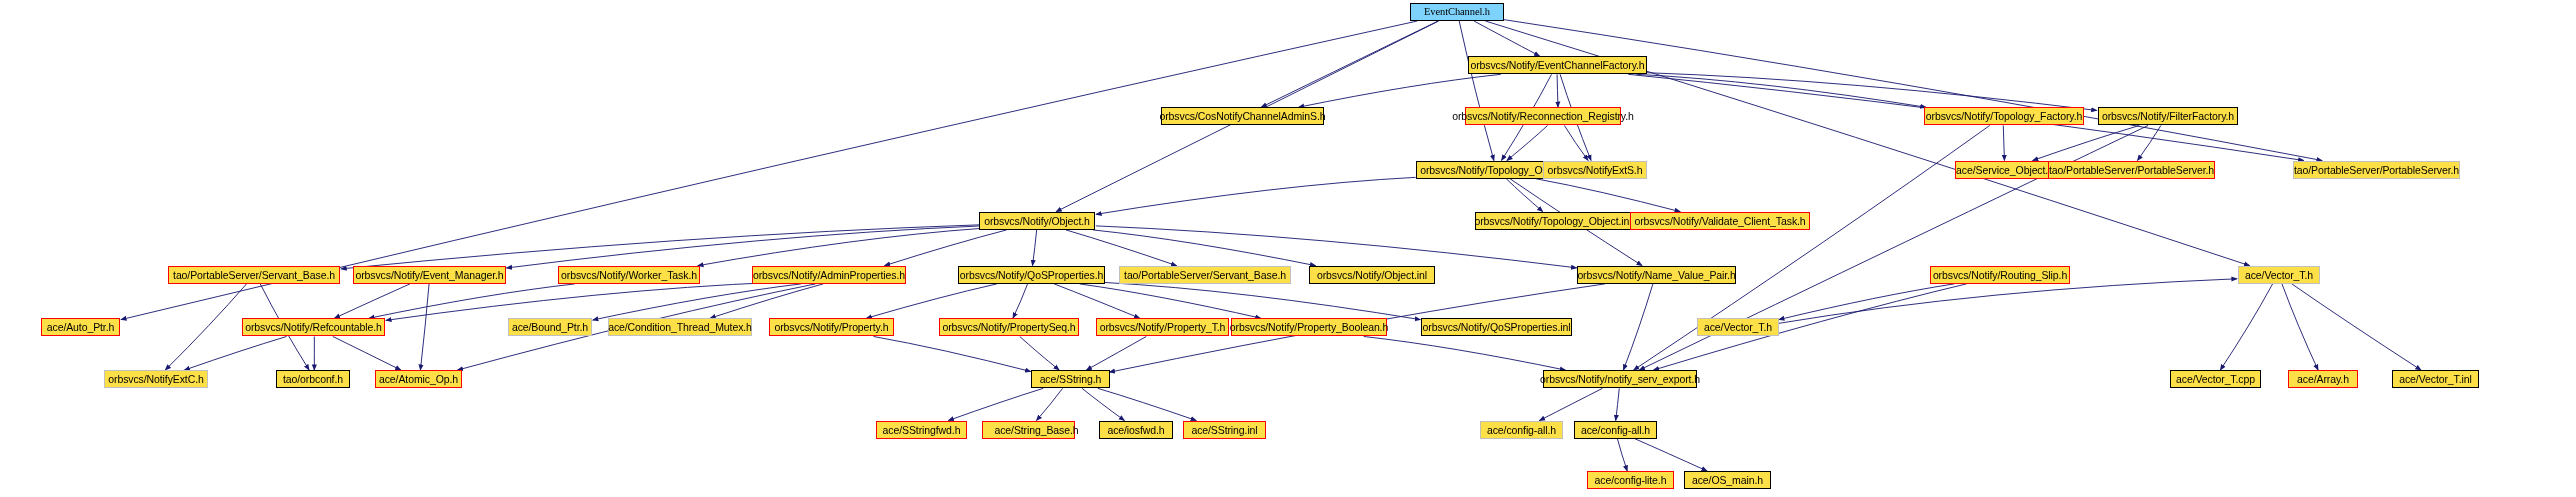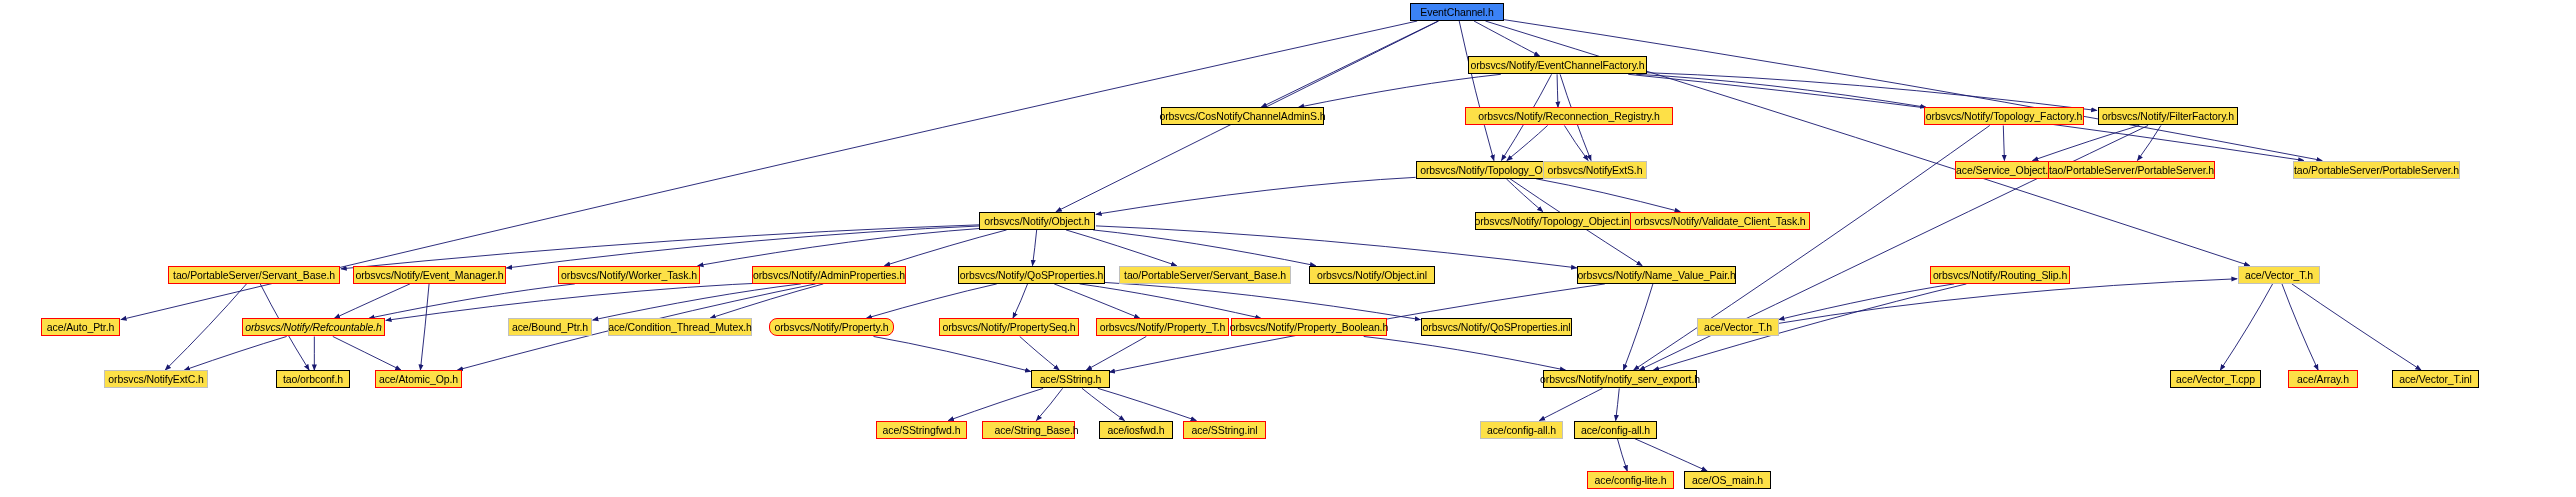--- a/index.html
+++ b/index.html
@@ -5,21 +5,21 @@
   html,body{margin:0;padding:0;background:#ffffff;}
   #graph-root{position:relative;width:2576px;height:497px;background:#ffffff;
     font-family:"Liberation Sans", sans-serif;overflow:hidden;}
   #edge-layer{position:absolute;left:0;top:0;width:2576px;height:497px;}
   .gnode{position:absolute;box-sizing:border-box;display:flex;align-items:center;
     justify-content:center;background:#fde047;white-space:nowrap;line-height:1;
     height:18px;font-size:10.5px;color:#000000;letter-spacing:-0.1px;}
   .gnode.b-black{border:1.1px solid #000000;}
   .gnode.b-red{border:1.1px solid #ff0000;}
   .gnode.b-gray{border:1.1px solid #c0c0c0;}
-  .gnode.fill-gray{background:#3b82f6;}
+  .gnode.fill-gray{background:#7dd3fc;font-family:Liberation Serif, serif;}
   .gnode .lbl{padding:0 4.2px;}
 </style>
 </head>
 <body>
 
 <div id="graph-root">
   <svg id="edge-layer" width="2576" height="497" viewBox="0 0 3672 709">
       <defs>
         <marker id="arw" viewBox="0 0 10 10" refX="9" refY="5" markerWidth="7" markerHeight="7" orient="auto-start-reverse">
           <path d="M0,1 L10,5 L0,9 z" fill="#191970"></path>
@@ -98,21 +98,21 @@
     </svg>
 <div class="gnode b-black fill-gray" style="left: 1410px; top: 2.8px; width: 94px;">
       <span class="lbl">EventChannel.h</span>
     </div>
     <div class="gnode b-black" style="left: 1468px; top: 56px; width: 179px;">
       <span class="lbl">orbsvcs/Notify/EventChannelFactory.h</span>
     </div>
     <div class="gnode b-black" style="left: 1161px; top: 107px; width: 163px;">
       <span class="lbl">orbsvcs/CosNotifyChannelAdminS.h</span>
     </div>
-    <div class="gnode b-red" style="left: 1465px; top: 107px; width: 208px;">
+    <div class="gnode b-red" style="left: 1465px; top: 107px; width: 156px;">
       <span class="lbl">orbsvcs/Notify/Reconnection_Registry.h</span>
     </div>
     <div class="gnode b-red" style="left: 1924px; top: 107px; width: 160px;">
       <span class="lbl">orbsvcs/Notify/Topology_Factory.h</span>
     </div>
     <div class="gnode b-black" style="left: 2098px; top: 107px; width: 140px;">
       <span class="lbl">orbsvcs/Notify/FilterFactory.h</span>
     </div>
     <div class="gnode b-black" style="left: 1416px; top: 161px; width: 161px;">
       <span class="lbl">orbsvcs/Notify/Topology_Object.h</span>
@@ -164,30 +164,30 @@
     </div>
     <div class="gnode b-red" style="left: 1930px; top: 266px; width: 140px;">
       <span class="lbl">orbsvcs/Notify/Routing_Slip.h</span>
     </div>
     <div class="gnode b-gray" style="left: 2238px; top: 266px; width: 82px;">
       <span class="lbl">ace/Vector_T.h</span>
     </div>
     <div class="gnode b-red" style="left: 41px; top: 318px; width: 79px;">
       <span class="lbl">ace/Auto_Ptr.h</span>
     </div>
-    <div class="gnode b-red" style="left: 242px; top: 318px; width: 143px; font-style: italic;">
+    <div class="gnode b-red" style="left: 242px; top: 318px; width: 143px;">
       <span class="lbl">orbsvcs/Notify/Refcountable.h</span>
     </div>
     <div class="gnode b-gray" style="left: 508px; top: 318px; width: 84px;">
       <span class="lbl">ace/Bound_Ptr.h</span>
     </div>
     <div class="gnode b-gray" style="left: 608px; top: 318px; width: 144px;">
       <span class="lbl">ace/Condition_Thread_Mutex.h</span>
     </div>
-    <div class="gnode b-red" style="left: 769px; top: 318px; width: 125px; border-radius: 8px;">
+    <div class="gnode b-red" style="left: 769px; top: 318px; width: 125px;">
       <span class="lbl">orbsvcs/Notify/Property.h</span>
     </div>
     <div class="gnode b-red" style="left: 939px; top: 318px; width: 140px;">
       <span class="lbl">orbsvcs/Notify/PropertySeq.h</span>
     </div>
     <div class="gnode b-red" style="left: 1096px; top: 318px; width: 133px;">
       <span class="lbl">orbsvcs/Notify/Property_T.h</span>
     </div>
     <div class="gnode b-red" style="left: 1231px; top: 318px; width: 156px;">
       <span class="lbl">orbsvcs/Notify/Property_Boolean.h</span>

